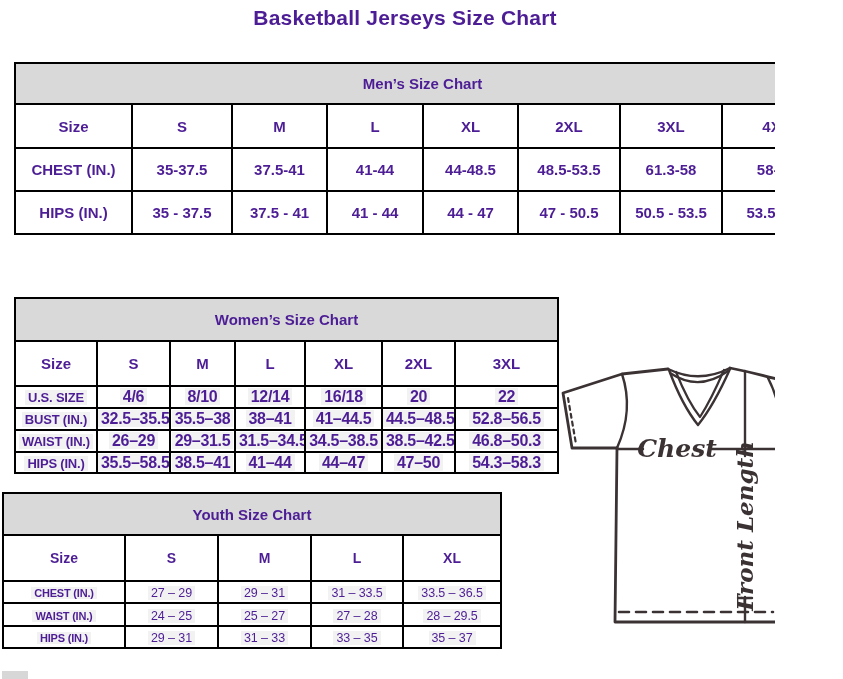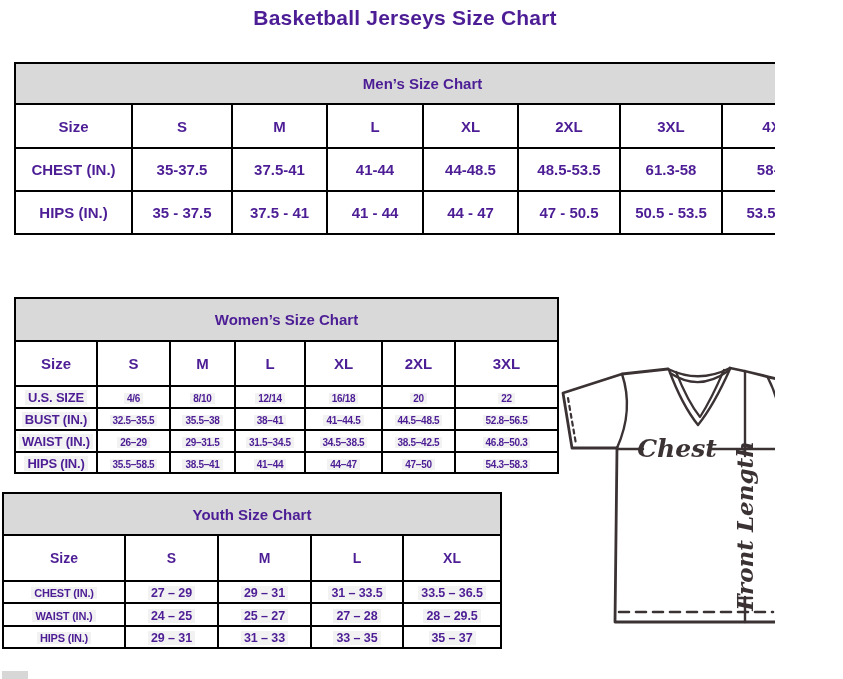--- a/index.html
+++ b/index.html
@@ -20,27 +20,27 @@
   .col-head td { font-weight:bold; }
 
   
   table.men { left:14px; top:62px; width:815px; }
   table.men td { font-size:15px; font-weight:bold; }
 
   
   table.women { left:14px; top:297px; width:543px;border-radius:7px; }
   table.women .col-head td { font-size:15px; }
   table.women .row-label span { font-size:13px; font-weight:bold; letter-spacing:-0.2px; }
-  table.women .val span { font-size:10px; font-weight:bold; letter-spacing:-0.3px; }
+  table.women .val span { font-size:16px; font-weight:bold; letter-spacing:-0.3px; }
 
   
   table.youth { left:2px; top:492px; width:498px; }
   table.youth .col-head td { font-size:14px; }
   table.youth .row-label span { font-size:11px; font-weight:bold; letter-spacing:-0.2px; }
-  table.youth .val span { font-size:12.5px; font-weight:bold; letter-spacing:-0.1px; }
+  table.youth .val span { font-size:12.5px; font-weight:normal; letter-spacing:-0.1px; }
 
   .hl { background:#f2f2f2; padding:0 3px; }
 
   
   .jersey-wrap { position:absolute; left:553px; top:360px; width:290px; height:300px; }
   .jersey-line { stroke:#3b3234; fill:none; stroke-linejoin:round; stroke-linecap:round; }
   .meas-text {
     font-family:"DejaVu Serif", serif; font-style:italic; font-weight:bold;
     fill:#3b3234;
   }

